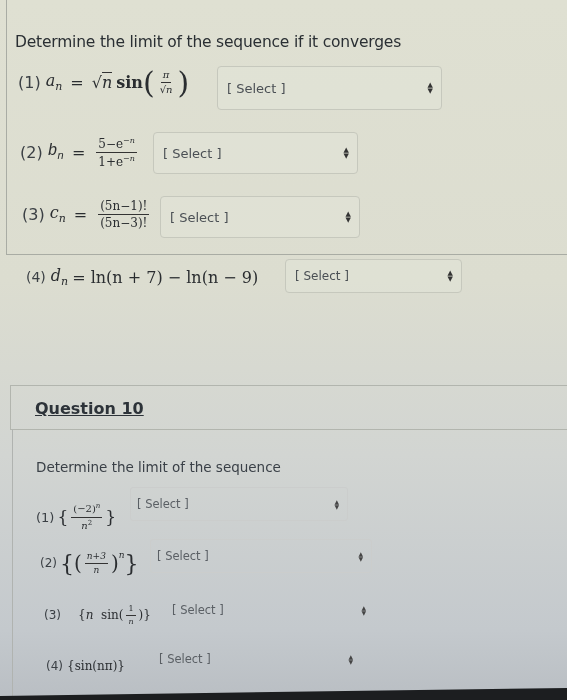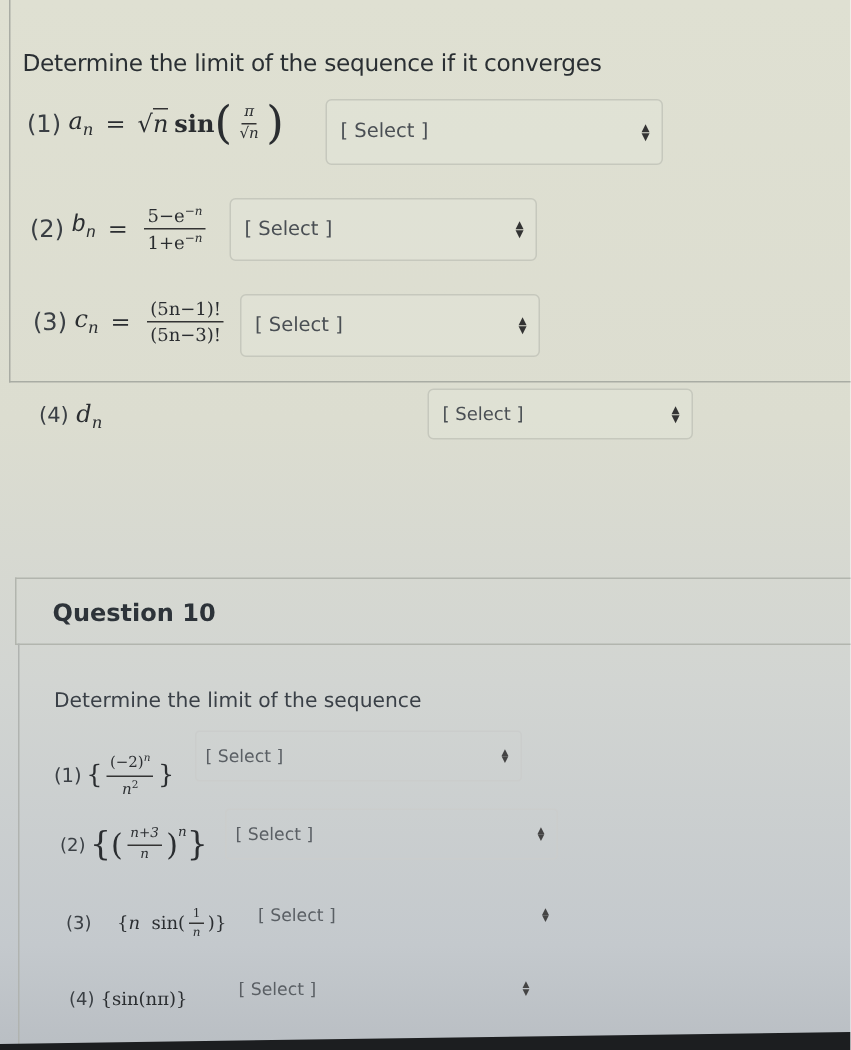--- a/index.html
+++ b/index.html
@@ -28,21 +28,21 @@
     position:absolute; border:1px solid #c6c8bd; border-radius:4px;
     background: rgba(230,232,222,0.35);
     box-sizing:border-box;
   }
   .sel .val { position:absolute; left:9px; top:50%; transform:translateY(-50%); font-size:13px; color:#4a4f54; }
   .sel .arr { position:absolute; right:8px; top:50%; transform:translateY(-50%); font-size:7px; line-height:6px; color:#333; text-align:center; }
   .q10-head {
     position:absolute; left:10px; top:385px; width:570px; height:43px;
     border:1px solid #b2b5ae; border-right:none;
   }
-  .q10-title { position:absolute; left:24px; top:13px; font-size:16px; font-weight:bold; color:#2d3339; }
+  .q10-title { position:absolute; left:24px; top:13px; font-size:16px; font-weight:bold; color:#2d3339;text-decoration:underline; }
   .q10-body {
     position:absolute; left:12px; top:429px; width:570px; height:280px;
     border-left:1px solid #b0b3b0;
   }
   .q10-prompt { position:absolute; left:36px; top:459px; font-size:13.5px; color:#3a4047; }
   .sel2 { position:absolute; border:1px solid #cbcdcc; border-radius:3px; box-sizing:border-box; }
   .sel2 .val { position:absolute; left:6px; top:50%; transform:translateY(-50%); font-size:11.5px; color:#5a5f64; }
   .sel2 .arr { position:absolute; right:8px; top:50%; transform:translateY(-50%); font-size:6px; line-height:5px; color:#444; }
   .bottom-dark { position:absolute; left:0; top:688px; width:567px; height:12px; background:#1c1e20; transform:skewY(-0.8deg); transform-origin:right; }
 </style>
@@ -95,20 +95,21 @@
   </span>
 </div>
 <div class="sel" style="left:160px; top:196px; width:200px; height:42px;">
   <span class="val">[ Select ]</span>
   <span class="arr">▲<br>▼</span>
 </div>
 
 <div class="row" style="left:26px; top:262px; height:30px; font-size:16px;">
   <span class="lbl" style="font-size:14px;">(4)</span>
   <span class="math" style="margin-left:5px;font-style:italic;"><span>d</span><sub style="font-size:11px;">n</sub></span>
+  <span class="math" style="font-style:normal; margin-left:4px;">= ln(n + 7) − ln(n − 9)</span>
 </div>
 <div class="sel" style="left:285px; top:259px; width:177px; height:34px;">
   <span class="val" style="font-size:12px;">[ Select ]</span>
   <span class="arr">▲<br>▼</span>
 </div>
 
 <div class="q10-head">
   <span class="q10-title">Question 10</span>
 </div>
 <div class="q10-body"></div>

